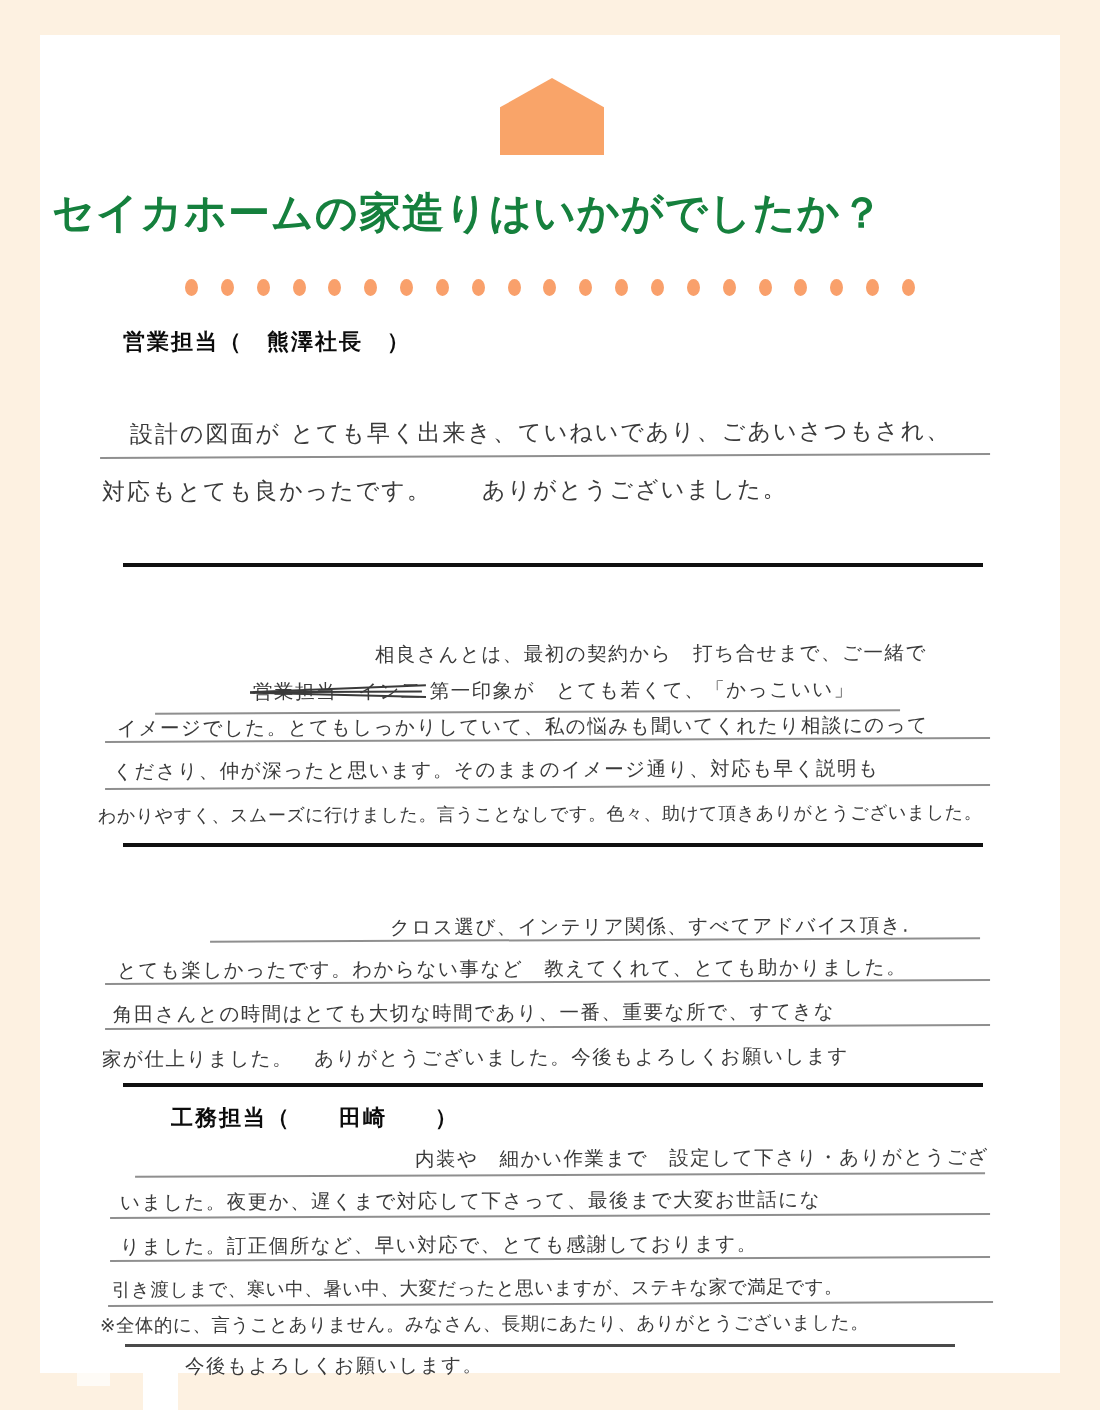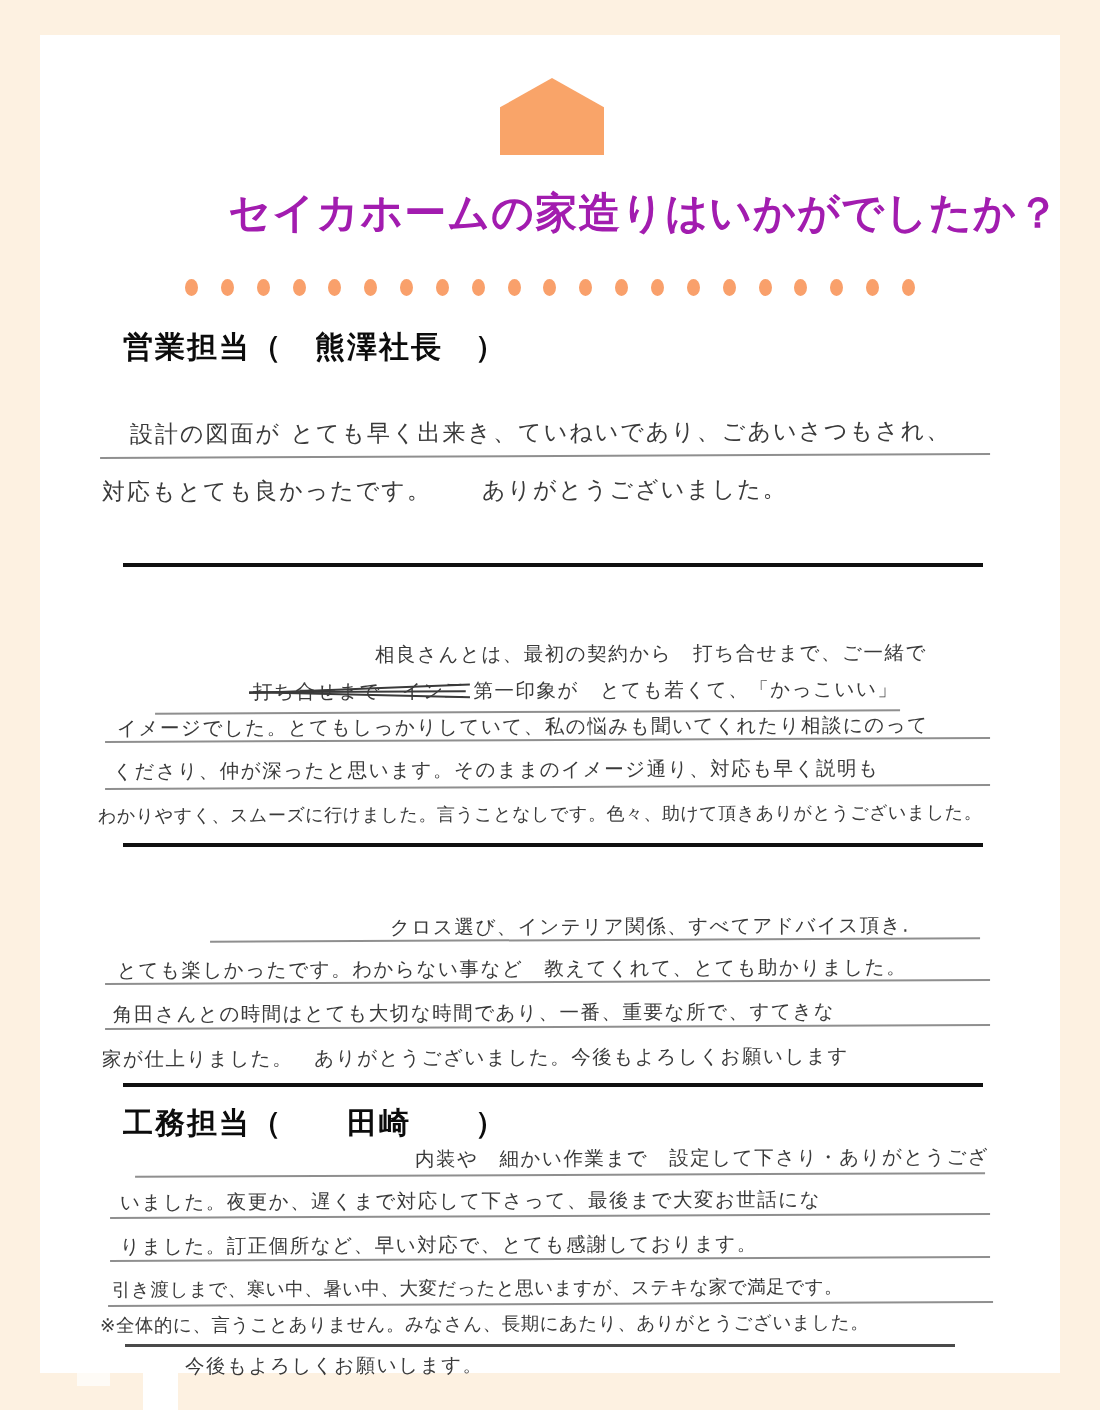--- a/index.html
+++ b/index.html
@@ -15,36 +15,36 @@
     width:1020px; height:1338px;
     background:#FFFFFF;
   }
   .house {
     position:absolute; top:43px; left:50%; margin-left:-50px;
     width:104px; height:77px;
     background:#F9A469;
     clip-path:polygon(50% 0%, 100% 38%, 100% 100%, 0% 100%, 0% 38%);
   }
   .title {
-    position:absolute; top:152px; left:0; width:100%;
-    text-align:right;
+    position:absolute; top:152px; left:12px; width:100%;
+    text-align:left;
     font-size:42px; line-height:52px; font-weight:bold;
-    color:#a21caf; letter-spacing:1px;
+    color:#15803d; letter-spacing:1px;
   }
   .dots {
     position:absolute; top:244px; left:145px; width:730px; height:17px;
     display:flex; justify-content:space-between; align-items:center;
   }
   .dots span {
     width:13px; height:17px; border-radius:50%;
     background:#F9A06B; flex:0 0 auto;
   }
   .sec-header {
     position:absolute; left:83px;
-    font-size:30px; font-weight:bold; color:#0C0C0C;
+    font-size:22px; font-weight:bold; color:#0C0C0C;
     letter-spacing:2px; white-space:nowrap;
   }
   .hw {
     position:absolute;
     font-size:19.5px; color:#3A3A3A; letter-spacing:1.5px;
     white-space:nowrap;
     transform:rotate(-0.25deg);
   }
   .hw-lg { font-size:23px; letter-spacing:2px; }
   .ruled { border-bottom:2px solid #8F8F8F; }
@@ -115,21 +115,21 @@
   </div>
   <div class="hw hw-lg" style="top:440px; left:62px;">
     <span>対応もとても良かったです。　　ありがとうございました。</span>
   </div>
   <div class="divider" style="top:528px;"></div>
 
   <div class="hw" style="top:605px; left:335px;">
     <span>相良さんとは、最初の契約から　打ち合せまで、ご一緒で</span>
   </div>
   <div class="hw ruled" style="top:642px; left:115px; width:745px; height:36px; padding-left:98px;">
-    <span class="struck">打ち合せまで　イン二</span><span> 第一印象が　とても若くて、「かっこいい」</span>
+    <span class="struck">営業担当　イン二</span><span> 第一印象が　とても若くて、「かっこいい」</span>
   </div>
   <div class="hw ruled" style="top:678px; left:65px; width:885px; height:28px; padding-left:12px;">
     <span>イメージでした。とてもしっかりしていて、私の悩みも聞いてくれたり相談にのって</span>
   </div>
   <div class="hw ruled" style="top:721px; left:65px; width:885px; height:32px; padding-left:8px;">
     <span>くださり、仲が深ったと思います。そのままのイメージ通り、対応も早く説明も</span>
   </div>
   <div class="hw" style="top:767px; left:58px; font-size:18px; letter-spacing:0.5px;">
     <span>わかりやすく、スムーズに行けました。言うことなしです。色々、助けて頂きありがとうございました。</span>
   </div>
@@ -142,21 +142,21 @@
     <span>とても楽しかったです。わからない事など　教えてくれて、とても助かりました。</span>
   </div>
   <div class="hw ruled" style="top:964px; left:65px; width:885px; height:29px; padding-left:8px;">
     <span>角田さんとの時間はとても大切な時間であり、一番、重要な所で、すてきな</span>
   </div>
   <div class="hw" style="top:1009px; left:62px;">
     <span>家が仕上りました。　ありがとうございました。今後もよろしくお願いします</span>
   </div>
   <div class="divider" style="top:1048px;"></div>
 
-  <div class="sec-header" style="top:1068px;">工務担当（　　田崎　　）</div>
+  <div class="sec-header" style="top:1068px;margin-left:48px;">工務担当（　　田崎　　）</div>
   <div class="hw ruled" style="top:1110px; left:95px; width:850px; height:31px; padding-left:280px;">
     <span>内装や　細かい作業まで　設定して下さり・ありがとうござ</span>
   </div>
   <div class="hw ruled" style="top:1152px; left:70px; width:880px; height:30px; padding-left:10px;">
     <span>いました。夜更か、遅くまで対応して下さって、最後まで大変お世話にな</span>
   </div>
   <div class="hw ruled" style="top:1196px; left:70px; width:880px; height:29px; padding-left:10px;">
     <span>りました。訂正個所など、早い対応で、とても感謝しております。</span>
   </div>
   <div class="hw ruled" style="top:1240px; left:68px; width:885px; height:30px; padding-left:4px; font-size:18.5px; letter-spacing:0.5px;">

